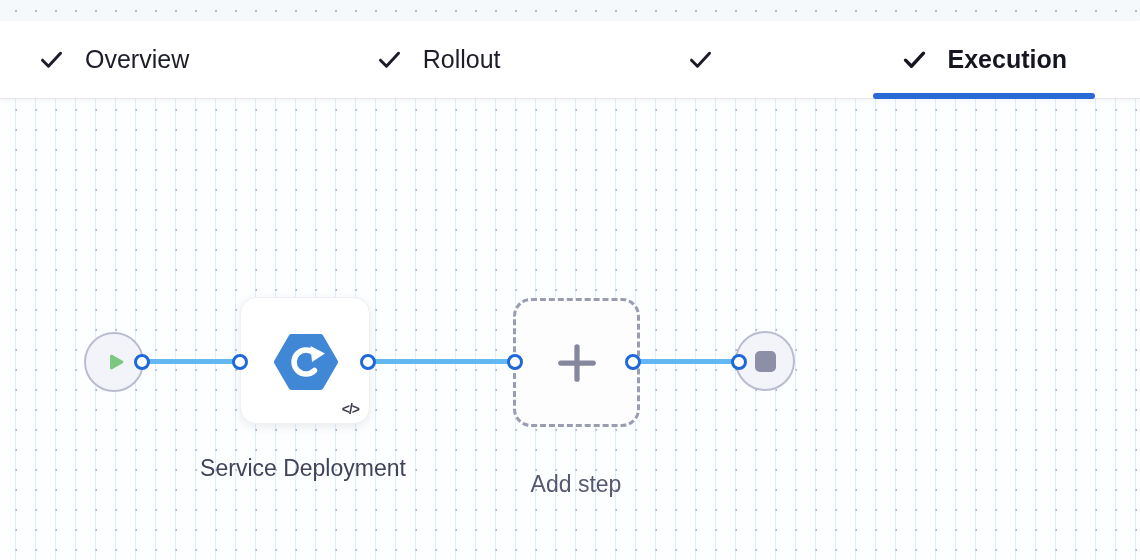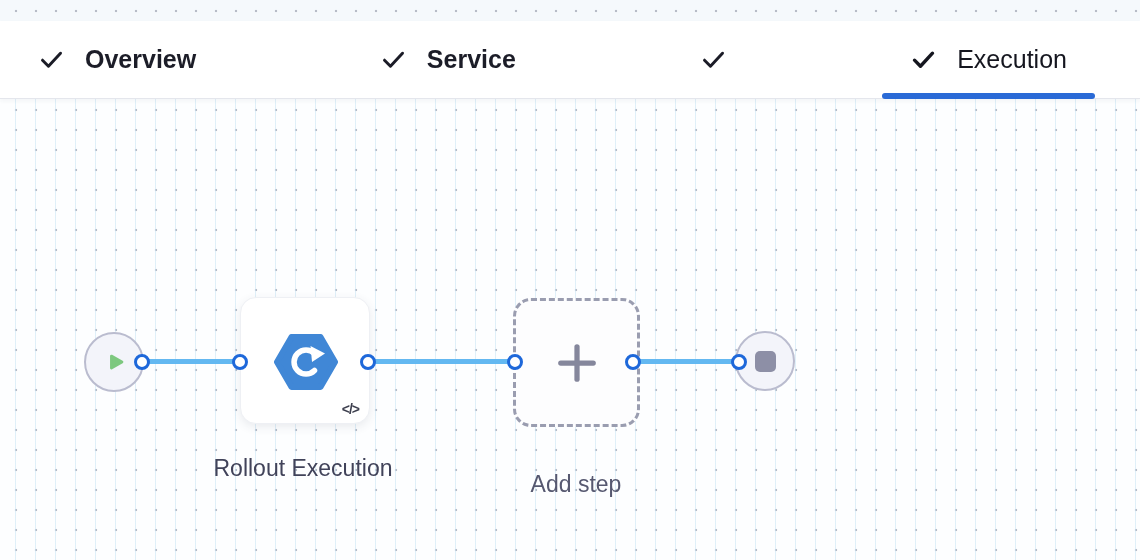--- a/index.html
+++ b/index.html
@@ -21,24 +21,24 @@
     background:#ffffff;
     border-bottom:1px solid #e4e6ec;
     box-shadow:0 2px 4px rgba(40,50,70,0.05);
     display:flex; align-items:stretch; justify-content:space-between;
     padding:0 45px 0 10px;
     z-index:5;
   }
   .tab {
     display:flex; align-items:center; gap:20px;
     padding:0 28px; position:relative; cursor:pointer;
-    font-size:25px; color:#1c1d28; font-weight:700;
+    font-size:25px; color:#1c1d28; font-weight:400;
     white-space:nowrap;
   }
-  .tab.active { font-weight:400; color:#15161f; }
+  .tab.active { font-weight:700; color:#15161f; }
   .tab .check { width:27px; height:27px; flex:0 0 auto; }
   .tab-underline {
     position:absolute; left:0; right:0; bottom:-1px; height:6px;
     background:#2a6ad6; border-radius:4px;
     display:none;
   }
   .tab.active .tab-underline { display:block; }
 
   
   .canvas {
@@ -112,21 +112,21 @@
     <svg class="check" viewBox="0 0 24 24" fill="none" stroke="#1b1c27" stroke-width="2.6" stroke-linecap="round" stroke-linejoin="round">
         <path d="M4 12.6 L9.3 18 L20 6.4"></path>
       </svg>
     <span>Overview</span>
 
   </div>
   <div class="tab">
     <svg class="check" viewBox="0 0 24 24" fill="none" stroke="#1b1c27" stroke-width="2.6" stroke-linecap="round" stroke-linejoin="round">
         <path d="M4 12.6 L9.3 18 L20 6.4"></path>
       </svg>
-    <span>Service</span>
+    <span>Rollout</span>
 
   </div>
   <div class="tab">
     <svg class="check" viewBox="0 0 24 24" fill="none" stroke="#1b1c27" stroke-width="2.6" stroke-linecap="round" stroke-linejoin="round">
         <path d="M4 12.6 L9.3 18 L20 6.4"></path>
       </svg>
 
   </div>
   <div class="tab active">
     <svg class="check" viewBox="0 0 24 24" fill="none" stroke="#15161f" stroke-width="3" stroke-linecap="round" stroke-linejoin="round">
@@ -169,16 +169,16 @@
     <svg class="plus-icon" viewBox="0 0 44 44" fill="none" stroke="#85879c" stroke-width="5.5" stroke-linecap="round">
       <path d="M22 5 V39"></path>
         <path d="M5 22 H39"></path>
     </svg>
   </div>
 
   <div class="round-node end">
     <div class="stop-icon"></div>
   </div>
 
-  <div class="node-label rollout">Rollout Execution</div>
+  <div class="node-label rollout">Service Deployment</div>
   <div class="node-label addstep">Add step</div>
 
 </div>
 
 </body></html>

